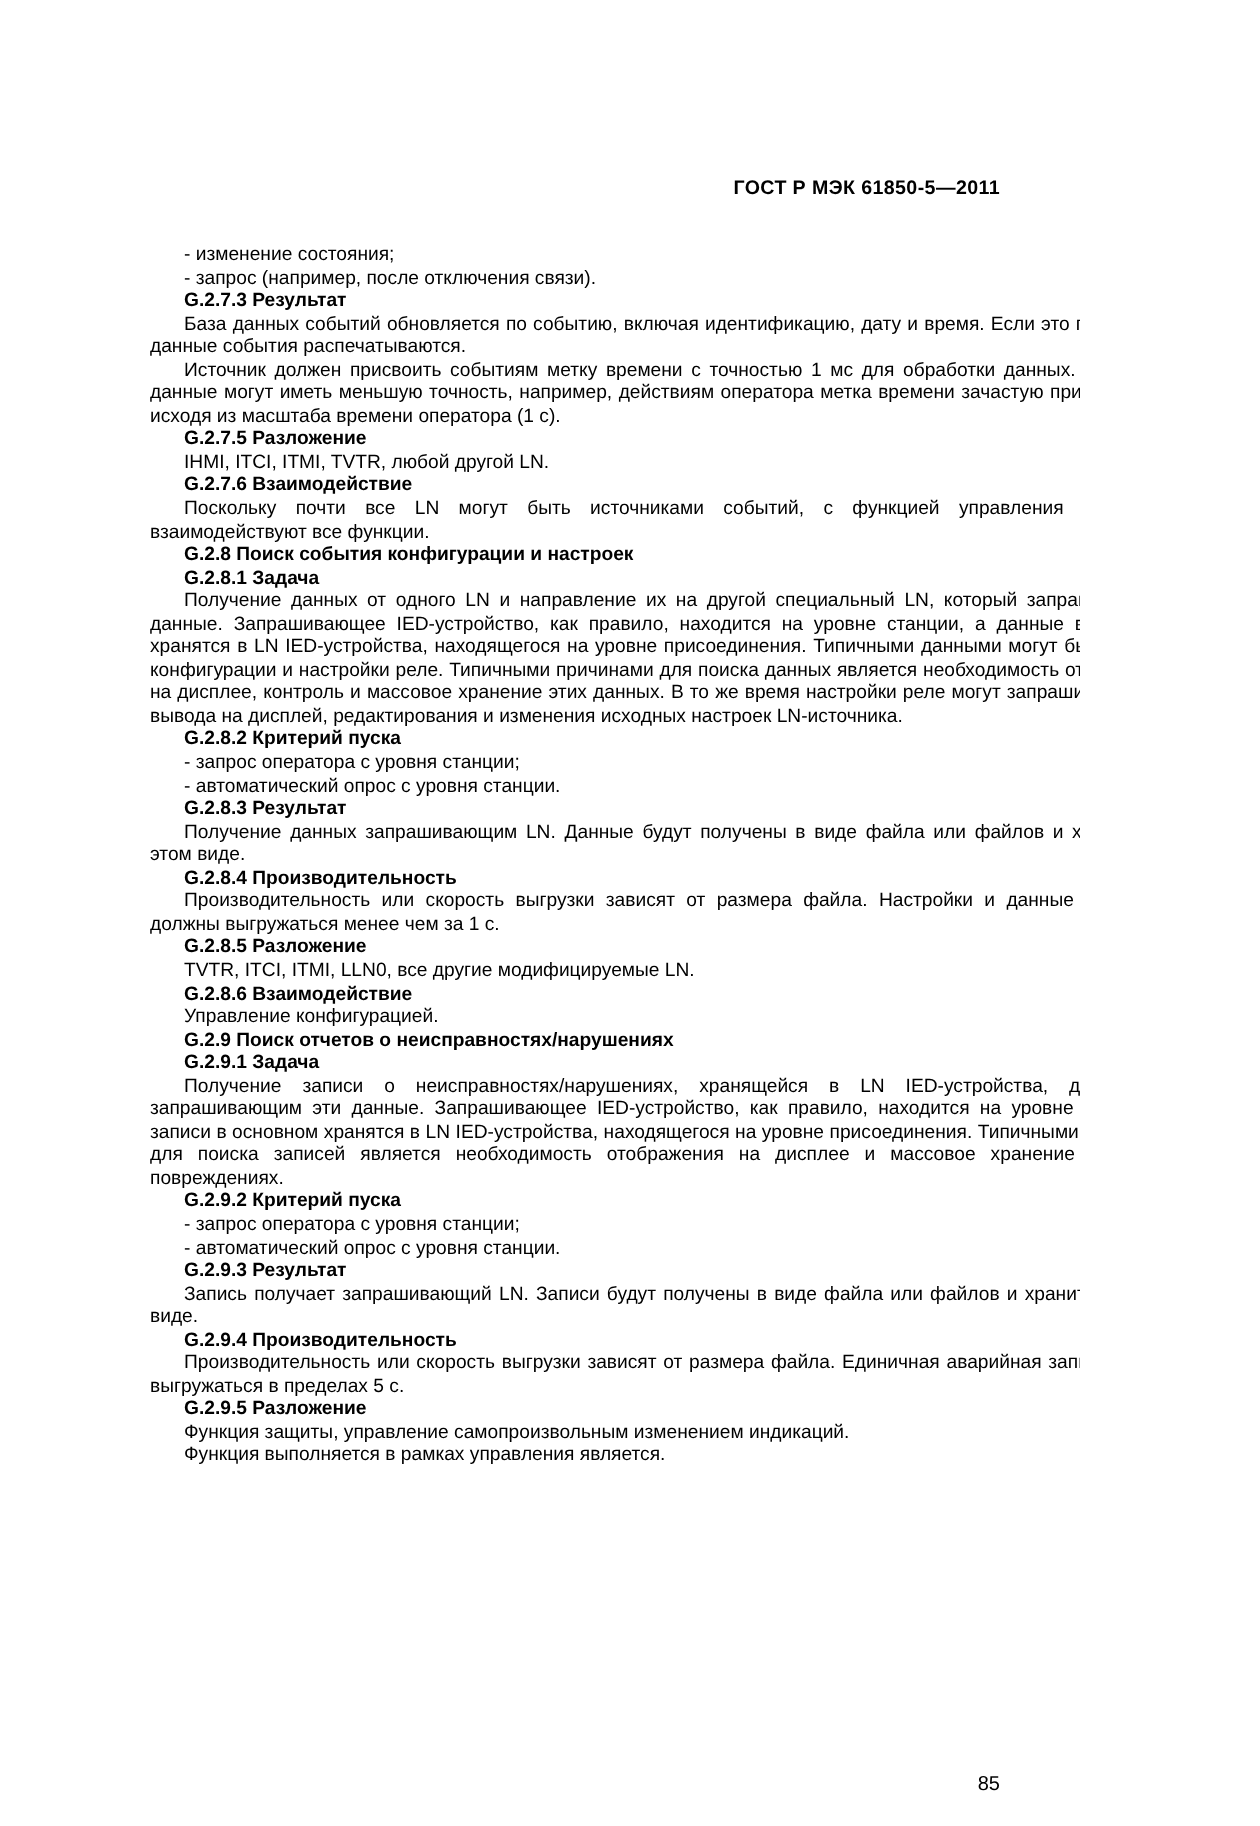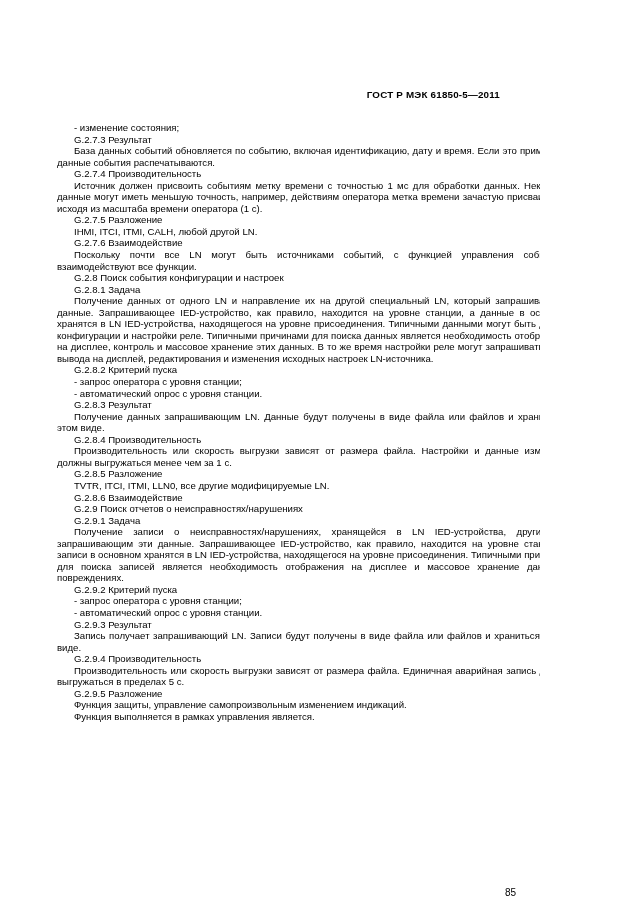--- a/index.html
+++ b/index.html
@@ -21,72 +21,73 @@
     position: absolute;
     top: 47px;
     right: 40px;
     font-size: 9.8px;
     font-weight: bold;
     letter-spacing: 0.2px;
   }
   .doc-body {
     position: absolute;
     top: 80px;
-    left: 57px;
+    left: 75px;
     width: 516px;
     font-size: 9.6px;
     line-height: 11.55px;
     text-align: justify;
   }
   .para {
     margin: 0;
     text-indent: 17px;
   }
   .para.heading {
-    font-weight: normal;
+    font-weight: bold;
   }
   .para.list {
     text-indent: 17px;
   }
   .page-num {
     position: absolute;
     top: 845px;
-    right: 24px;
+    right: 40px;
     font-size: 10px;
   }
 </style>
 </head>
 <body>
 
 <div class="page">
   <div class="doc-header">ГОСТ Р МЭК 61850-5—2011</div>
 
   <div class="doc-body">
       <p class="para list">- изменение состояния;</p>
+      <p class="para list">- запрос (например, после отключения связи).</p>
       <p class="para heading">G.2.7.3 Результат</p>
       <p class="para body">База данных событий обновляется по событию, включая идентификацию, дату и время. Если это применимо, данные события распечатываются.</p>
-      <p class="para heading">G.2.7.4 Производительность</p>
       <p class="para body">Источник должен присвоить событиям метку времени с точностью 1 мс для обработки данных. Некоторые данные могут иметь меньшую точность, например, действиям оператора метка времени зачастую присваивается исходя из масштаба времени оператора (1 с).</p>
       <p class="para heading">G.2.7.5 Разложение</p>
-      <p class="para body">IHMI, ITCI, ITMI, CALH, любой другой LN.</p>
+      <p class="para body">IHMI, ITCI, ITMI, TVTR, любой другой LN.</p>
       <p class="para heading">G.2.7.6 Взаимодействие</p>
       <p class="para body">Поскольку почти все LN могут быть источниками событий, с функцией управления событиями взаимодействуют все функции.</p>
       <p class="para heading">G.2.8 Поиск события конфигурации и настроек</p>
       <p class="para heading">G.2.8.1 Задача</p>
       <p class="para body">Получение данных от одного LN и направление их на другой специальный LN, который запрашивает эти данные. Запрашивающее IED-устройство, как правило, находится на уровне станции, а данные в основном хранятся в LN IED-устройства, находящегося на уровне присоединения. Типичными данными могут быть данные конфигурации и настройки реле. Типичными причинами для поиска данных является необходимость отображения на дисплее, контроль и массовое хранение этих данных. В то же время настройки реле могут запрашиваться для вывода на дисплей, редактирования и изменения исходных настроек LN-источника.</p>
       <p class="para heading">G.2.8.2 Критерий пуска</p>
       <p class="para list">- запрос оператора с уровня станции;</p>
       <p class="para list">- автоматический опрос с уровня станции.</p>
       <p class="para heading">G.2.8.3 Результат</p>
       <p class="para body">Получение данных запрашивающим LN. Данные будут получены в виде файла или файлов и храниться в этом виде.</p>
       <p class="para heading">G.2.8.4 Производительность</p>
       <p class="para body">Производительность или скорость выгрузки зависят от размера файла. Настройки и данные измерений должны выгружаться менее чем за 1 с.</p>
       <p class="para heading">G.2.8.5 Разложение</p>
       <p class="para body">TVTR, ITCI, ITMI, LLN0, все другие модифицируемые LN.</p>
       <p class="para heading">G.2.8.6 Взаимодействие</p>
+      <p class="para body">Управление конфигурацией.</p>
       <p class="para heading">G.2.9 Поиск отчетов о неисправностях/нарушениях</p>
       <p class="para heading">G.2.9.1 Задача</p>
       <p class="para body">Получение записи о неисправностях/нарушениях, хранящейся в LN IED-устройства, другим LN, запрашивающим эти данные. Запрашивающее IED-устройство, как правило, находится на уровне станции, а записи в основном хранятся в LN IED-устройства, находящегося на уровне присоединения. Типичными причинами для поиска записей является необходимость отображения на дисплее и массовое хранение данных о повреждениях.</p>
       <p class="para heading">G.2.9.2 Критерий пуска</p>
       <p class="para list">- запрос оператора с уровня станции;</p>
       <p class="para list">- автоматический опрос с уровня станции.</p>
       <p class="para heading">G.2.9.3 Результат</p>
       <p class="para body">Запись получает запрашивающий LN. Записи будут получены в виде файла или файлов и храниться в этом виде.</p>
       <p class="para heading">G.2.9.4 Производительность</p>
       <p class="para body">Производительность или скорость выгрузки зависят от размера файла. Единичная аварийная запись должна выгружаться в пределах 5 с.</p>

